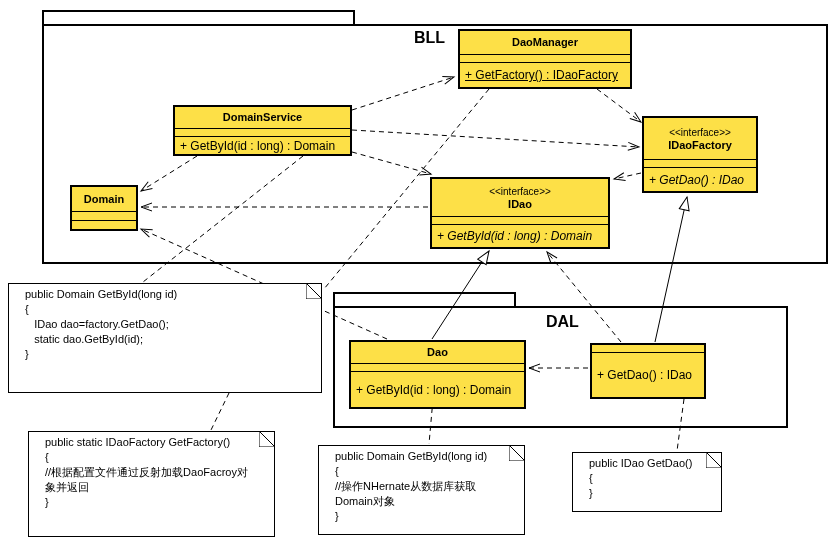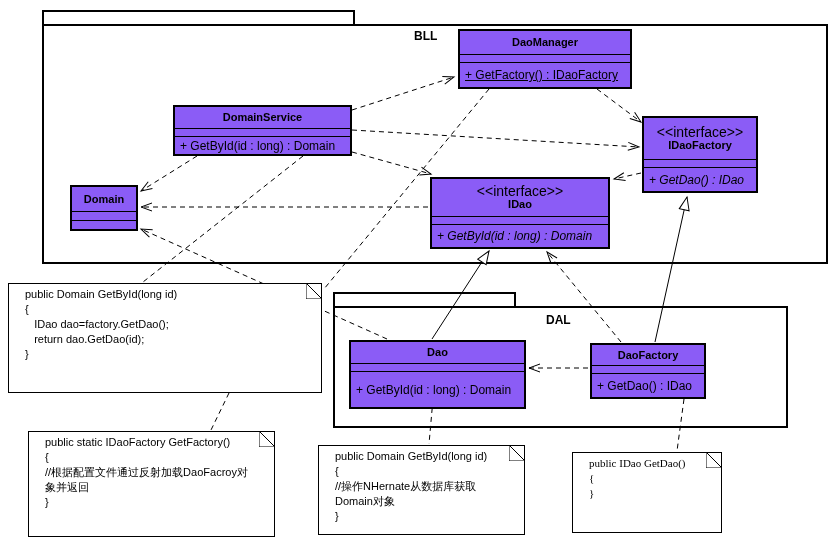--- a/index.html
+++ b/index.html
@@ -1,27 +1,27 @@
 <!DOCTYPE html>
 <html><head>
 <meta charset="utf-8">
 <style>
   html,body{margin:0;padding:0;background:#fff;}
   .canvas{position:relative;width:834px;height:545px;background:#ffffff;
           font-family:"Liberation Sans",sans-serif;color:#000;overflow:hidden;}
   .layer{position:absolute;left:0;top:0;}
   
   .pkg{position:absolute;border:2px solid #000;box-sizing:border-box;background:transparent;}
-  .pkg-label{position:absolute;font-size:12px;font-weight:bold;}
+  .pkg-label{position:absolute;font-size:16px;font-weight:bold;}
   
-  .cls{position:absolute;border:2px solid #000;box-sizing:border-box;background:#8b5cf6;
+  .cls{position:absolute;border:2px solid #000;box-sizing:border-box;background:#fde047;
        display:flex;flex-direction:column;}
   .cls-title{border-bottom:1px solid #000;font-size:11px;font-weight:bold;text-align:center;
              display:flex;flex-direction:column;justify-content:center;line-height:13px;flex:0 0 auto;}
-  .stereo{font-weight:normal;font-size:14px;}
+  .stereo{font-weight:normal;font-size:10px;}
   .cls-attrs{border-bottom:1px solid #000;flex:0 0 auto;}
   .cls-methods{font-size:12px;padding:0 5px;display:flex;align-items:center;flex:1 1 auto;
                white-space:pre;overflow:hidden;}
   .static-m{text-decoration:underline;}
   .italic-m{font-style:italic;}
   
   .note{position:absolute;border:1px solid #000;box-sizing:border-box;background:#fff;
         font-size:11px;line-height:15px;padding:3px 16px;overflow:hidden;}
   .note-line{white-space:pre;}
   .fold{position:absolute;top:-1px;right:-1px;}
@@ -107,33 +107,32 @@
     <div class="cls-methods"></div>
   </div>
 
   <div class="cls" style="left:349px;top:340px;width:177px;height:69px;">
     <div class="cls-title" style="height:21px;">Dao</div>
     <div class="cls-attrs" style="height:7px;"></div>
     <div class="cls-methods">+ GetById(id : long) : Domain</div>
   </div>
 
   <div class="cls" style="left:590px;top:343px;width:116px;height:56px;">
-    <div class="cls-title" style="height:20px;">DaoFactory</div>
     <div class="cls-attrs" style="height:7px;"></div>
     <div class="cls-methods">+ GetDao() : IDao</div>
   </div>
 
   <div class="note" style="left:8px;top:283px;width:314px;height:110px;">
     <svg class="fold" width="16" height="16">
         <polygon points="0,0 16,16 0,16" fill="#fff" stroke="#000" stroke-width="1"></polygon>
       </svg>
     <div class="note-line">public Domain GetById(long id)</div>
     <div class="note-line">{</div>
     <div class="note-line">   IDao dao=factory.GetDao();</div>
-    <div class="note-line">   return dao.GetDao(id);</div>
+    <div class="note-line">   static dao.GetById(id);</div>
     <div class="note-line">}</div>
   </div>
 
   <div class="note" style="left:28px;top:431px;width:247px;height:106px;">
     <svg class="fold" width="16" height="16">
         <polygon points="0,0 16,16 0,16" fill="#fff" stroke="#000" stroke-width="1"></polygon>
       </svg>
     <div class="note-line">public static IDaoFactory GetFactory()</div>
     <div class="note-line">{</div>
     <div class="note-line">//根据配置文件通过反射加载DaoFacroy对</div>
@@ -145,21 +144,21 @@
     <svg class="fold" width="16" height="16">
         <polygon points="0,0 16,16 0,16" fill="#fff" stroke="#000" stroke-width="1"></polygon>
       </svg>
     <div class="note-line">public Domain GetById(long id)</div>
     <div class="note-line">{</div>
     <div class="note-line">//操作NHernate从数据库获取</div>
     <div class="note-line">Domain对象</div>
     <div class="note-line">}</div>
   </div>
 
-  <div class="note" style="left:572px;top:452px;width:150px;height:81px;font-family:Liberation Serif, serif;">
+  <div class="note" style="left:572px;top:452px;width:150px;height:60px;">
     <svg class="fold" width="16" height="16">
         <polygon points="0,0 16,16 0,16" fill="#fff" stroke="#000" stroke-width="1"></polygon>
       </svg>
     <div class="note-line">public IDao GetDao()</div>
     <div class="note-line">{</div>
     <div class="note-line">}</div>
   </div>
 
 </div>
 

